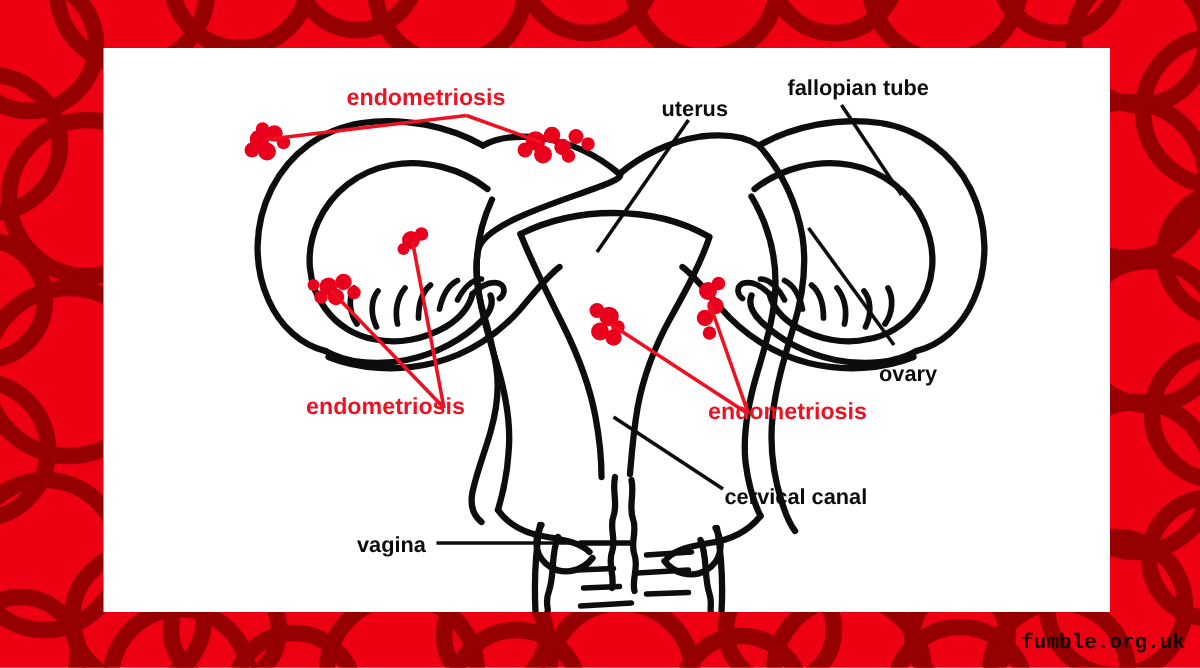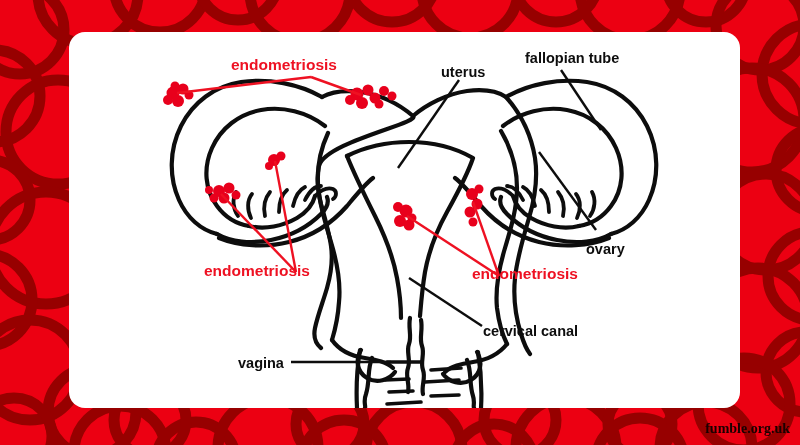--- a/index.html
+++ b/index.html
@@ -6,28 +6,27 @@
   body{
     width:800px;height:445px;overflow:hidden;
     font-family:"Liberation Sans", sans-serif;
     background:#ec0012;
     position:relative;
   }
   #bg-pattern{position:absolute;left:0;top:0;width:800px;height:445px;}
   #white-panel{
     position:absolute;left:69px;top:32px;width:671px;height:376px;
     background:#ffffff;
-    border-radius:16px;
   }
   #diagram{position:absolute;left:0;top:0;width:671px;height:376px;}
   #footer-credit{
     position:absolute;right:10px;bottom:8px;
     font-size:14px;font-weight:bold;color:#1a0000;
     letter-spacing:0px;
-    font-family:Liberation Serif, serif;
+    font-family:Liberation Mono, monospace;
   }
   .lbl{font-weight:bold;font-family:"Liberation Sans", sans-serif;}
 </style>
 </head>
 <body>
 
 <svg id="bg-pattern" viewBox="0 0 800 445" xmlns="http://www.w3.org/2000/svg" aria-hidden="true">
   <rect x="0" y="0" width="800" height="445" fill="#ec0012"></rect>
   <g fill="none" stroke="#970000" stroke-width="11">
     <circle cx="20" cy="30" r="44"></circle>

